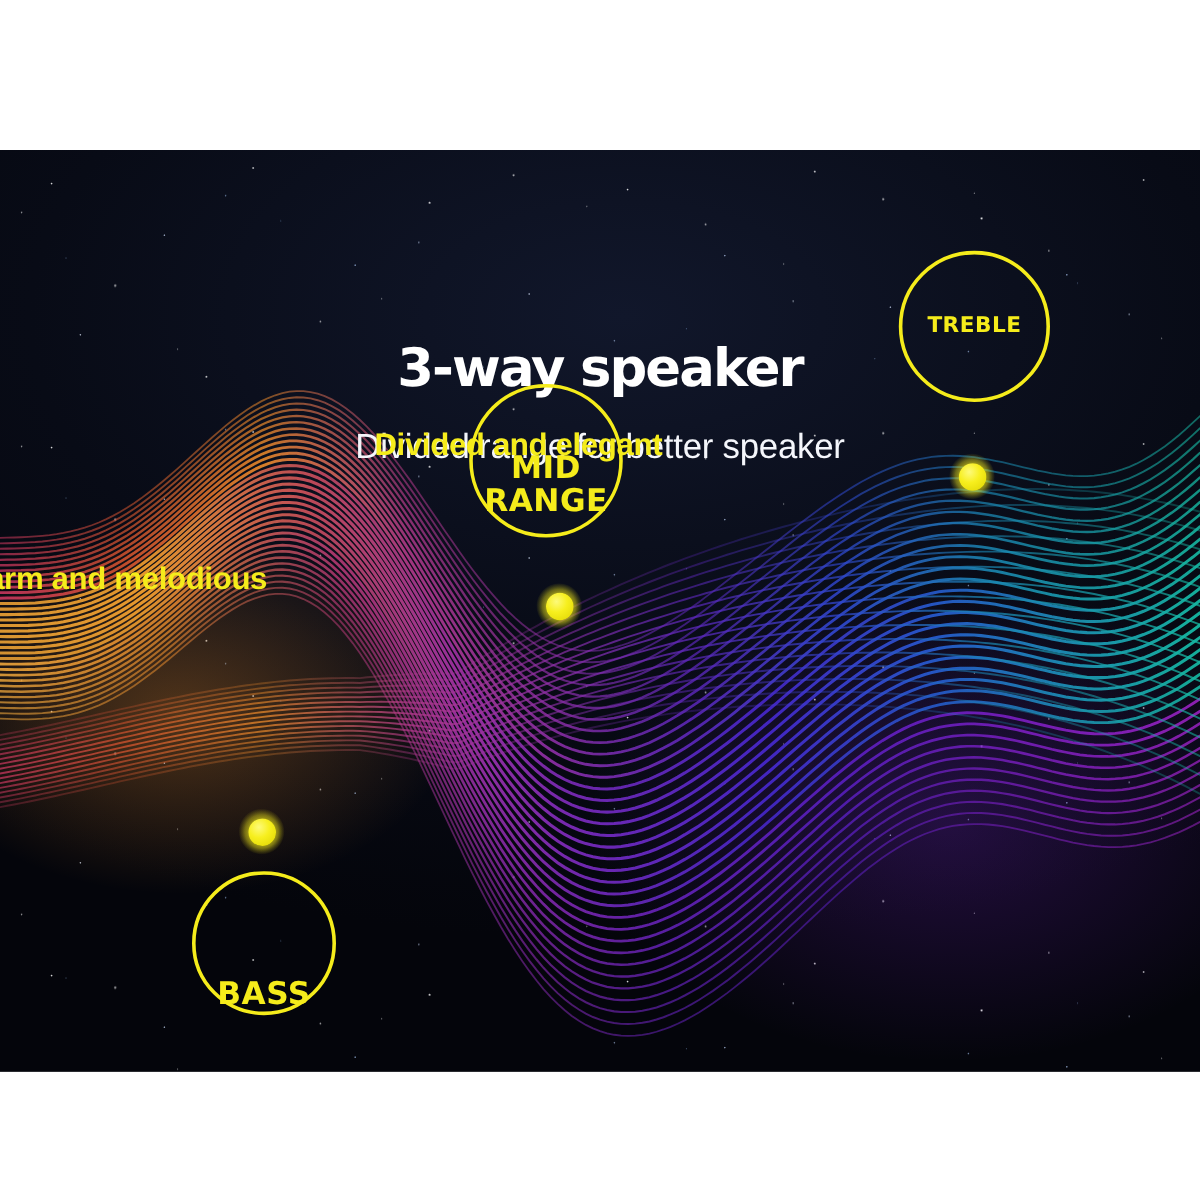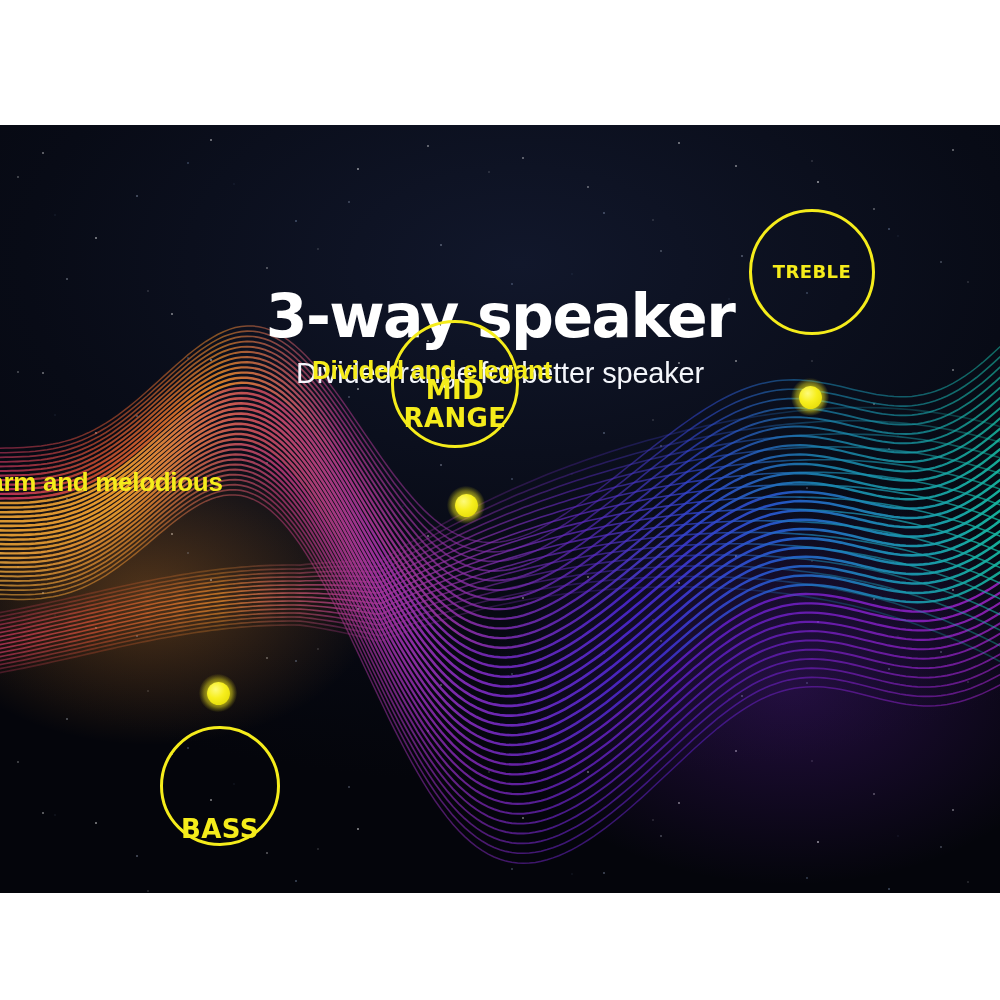--- a/index.html
+++ b/index.html
@@ -112,21 +112,21 @@
 
   
   #title {
     position: absolute;
     left: 0;
     top: 161px;
     width: 1000px;
     text-align: center;
     color: #ffffff;
     font-family: "DejaVu Sans", sans-serif;
-    font-size: 60px;
+    font-size: 44px;
     font-weight: bold;
     letter-spacing: -1.6px;
     line-height: 1;
     white-space: nowrap;
   }
   #subtitle {
     position: absolute;
     left: 0;
     top: 233px;
     width: 1000px;

